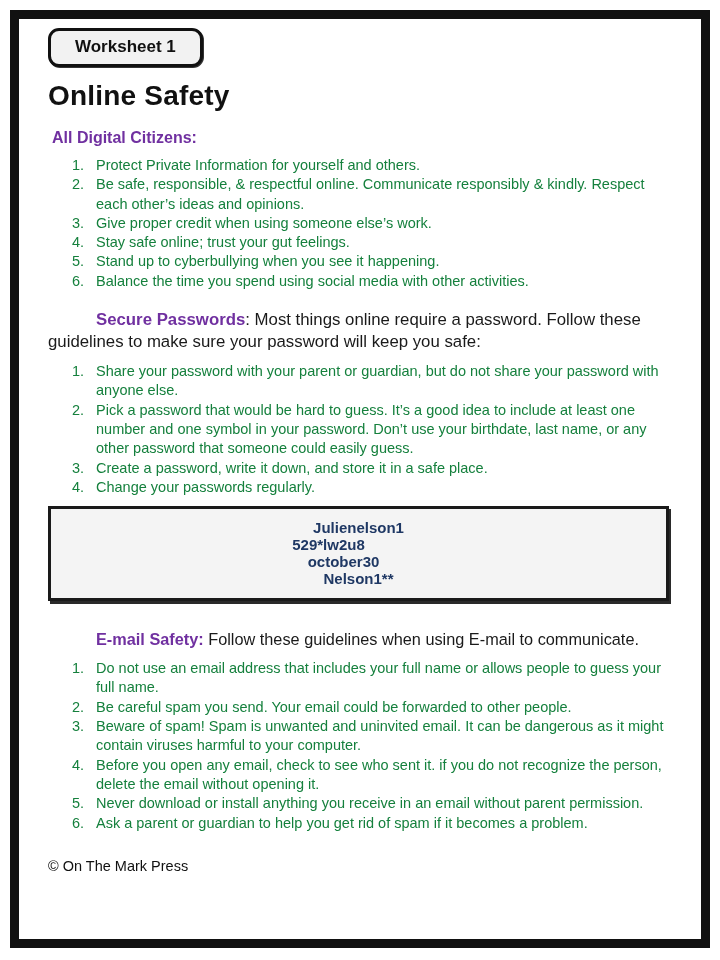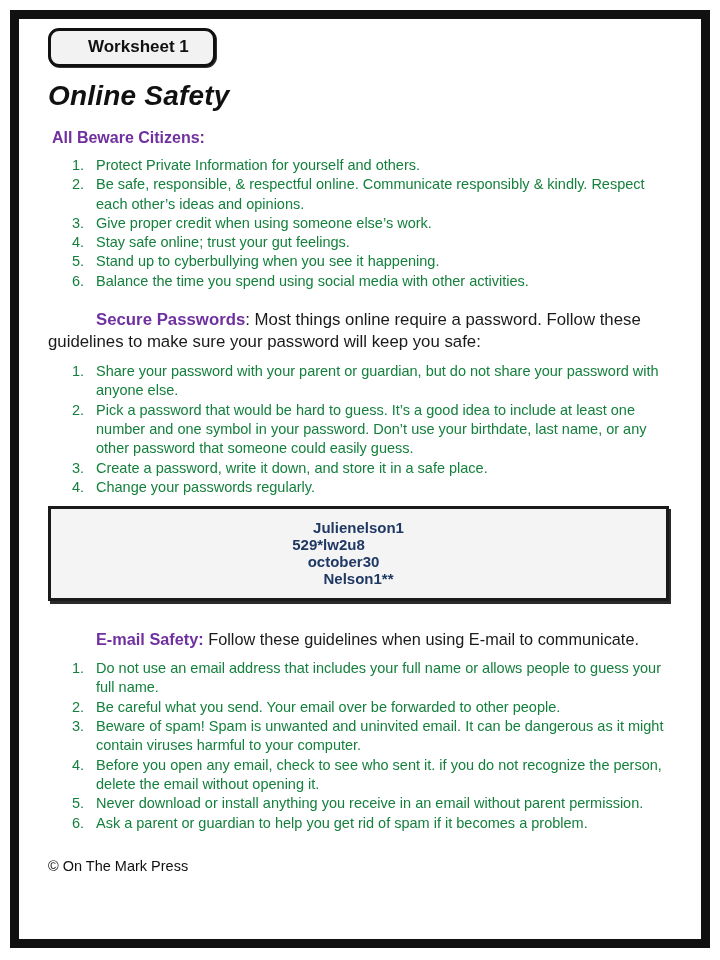--- a/index.html
+++ b/index.html
@@ -13,34 +13,33 @@
     background: #ffffff;
     padding: 9px 32px 0 29px;
     overflow: hidden;
   }
 
   .tab {
     display: inline-block;
     border: 3.5px solid #111111;
     border-radius: 11px;
     background: #f2f2f2;
-    padding: 6px 24px 7px 37px;
+    padding: 6px 24px 7px 24px;
     font-size: 17px;
     font-weight: bold;
     color: #111111;
     box-shadow: 1px 1px 0 #333;
   }
 
   h1.title {
     margin-top: 13px;
     font-size: 28px;
     font-weight: bold;
     color: #111111;
     letter-spacing: 0.2px;
-    font-style: italic;
   }
 
   p.intro {
     margin-top: 9px;
     font-size: 16.5px;
     line-height: 22.4px;
     color: #1a1a1a;
   }
 
   .purple { color: #7030A0; font-weight: bold; margin-left: 48px; }
@@ -110,21 +109,21 @@
 
 <div class="page">
 
   <div class="tab">
     <span>Worksheet 1</span>
   </div>
 
   <h1 class="title">Online Safety</h1>
 
 
-  <h2 class="section-h">All Beware Citizens:</h2>
+  <h2 class="section-h">All Digital Citizens:</h2>
 
   <ol class="num-list">
     <li>Protect Private Information for yourself and others.</li>
     <li>Be safe, responsible, &amp; respectful online. Communicate responsibly &amp; kindly. Respect each other’s ideas and opinions.</li>
     <li>Give proper credit when using someone else’s work.</li>
     <li>Stay safe online; trust your gut feelings.</li>
     <li>Stand up to cyberbullying when you see it happening.</li>
     <li>Balance the time you spend using social media with other activities.</li>
   </ol>
 
@@ -142,21 +141,21 @@
     <span class="option">Julienelson1</span>
     <span class="option">529*lw2u8</span>
     <span class="option">october30</span>
     <span class="option">Nelson1**</span>
   </div>
 
   <p class="section-lead email-lead"><span class="purple">E-mail Safety:</span><span class="lead-rest"> Follow these guidelines when using E-mail to communicate.</span></p>
 
   <ol class="num-list">
     <li>Do not use an email address that includes your full name or allows people to guess your full name.</li>
-    <li>Be careful what you send. Your email over be forwarded to other people.</li>
+    <li>Be careful spam you send. Your email could be forwarded to other people.</li>
     <li>Beware of spam! Spam is unwanted and uninvited email. It can be dangerous as it might contain viruses harmful to your computer.</li>
     <li>Before you open any email, check to see who sent it. if you do not recognize the person, delete the email without opening it.</li>
     <li>Never download or install anything you receive in an email without parent permission.</li>
     <li>Ask a parent or guardian to help you get rid of spam if it becomes a problem.</li>
   </ol>
 
   <div class="footer">© On The Mark Press</div>
 
 </div>
 

